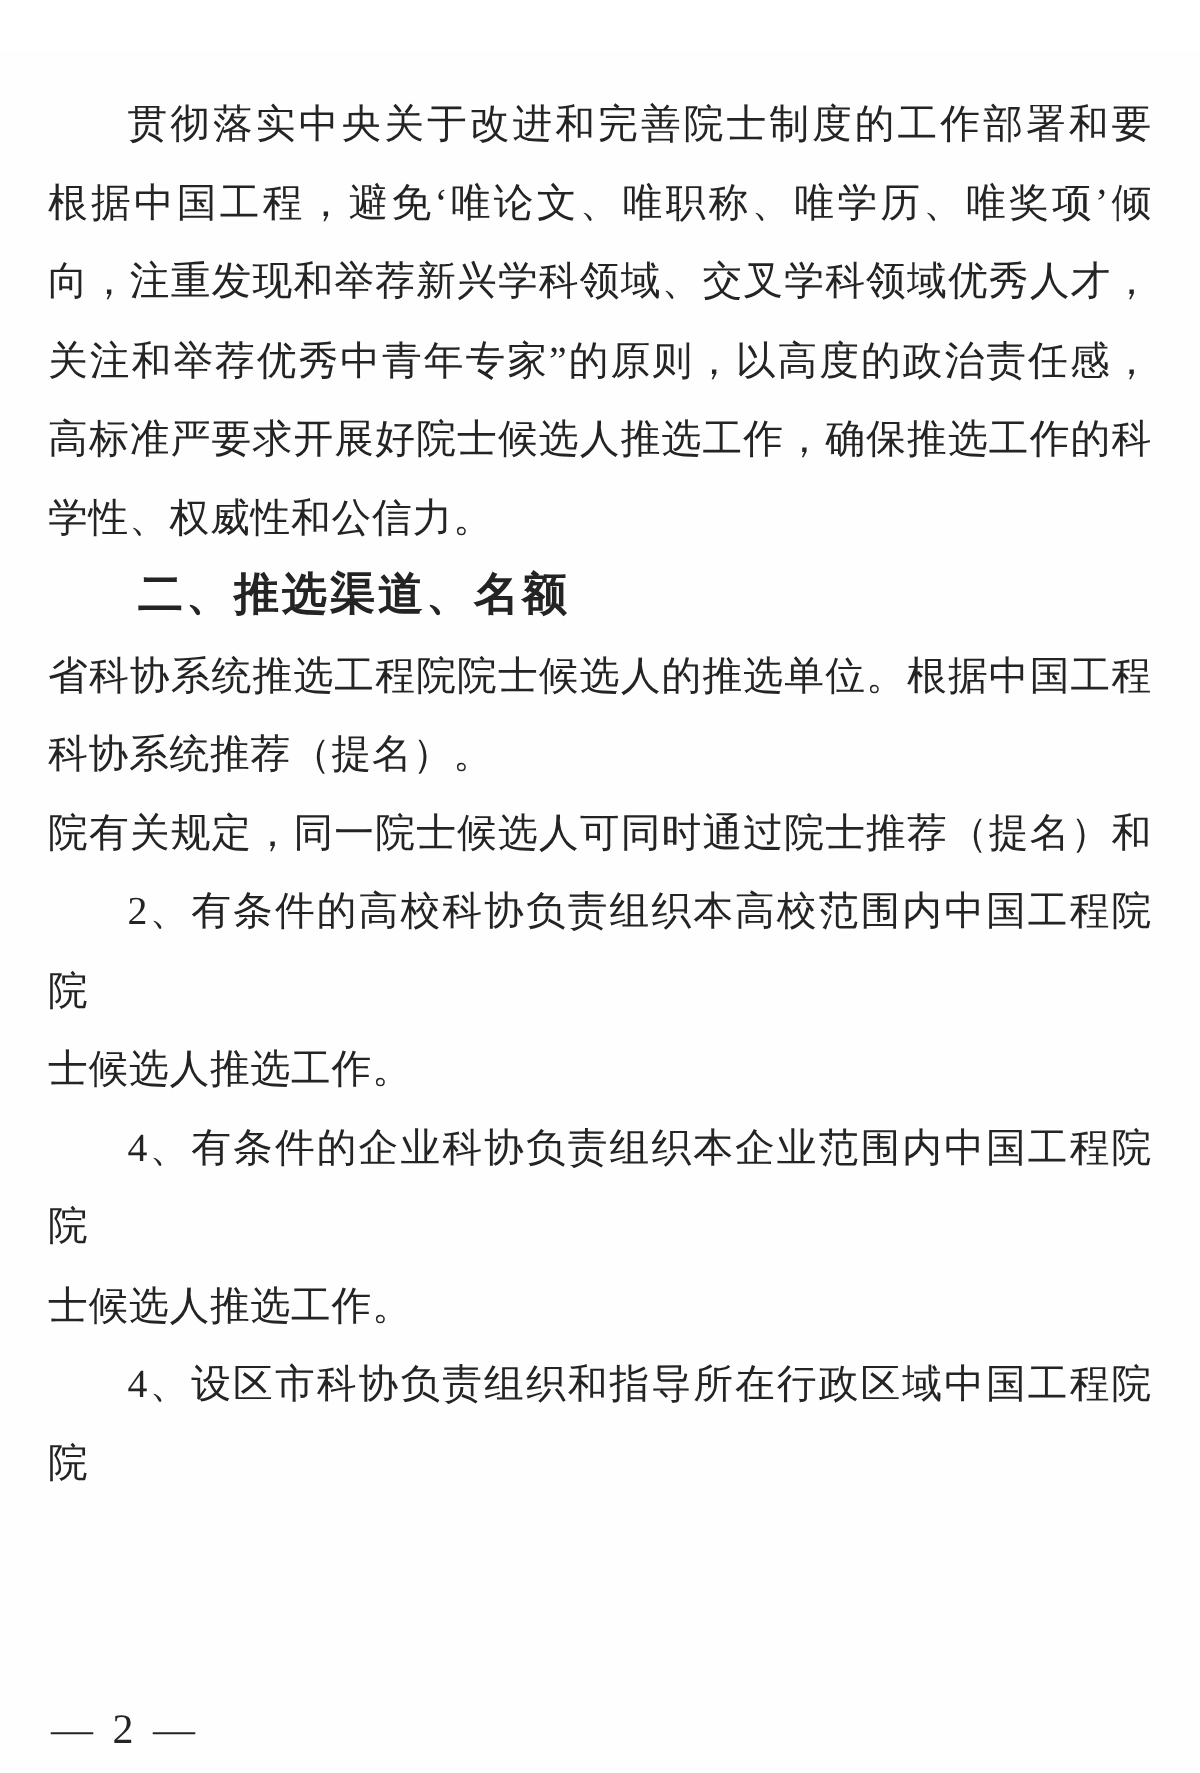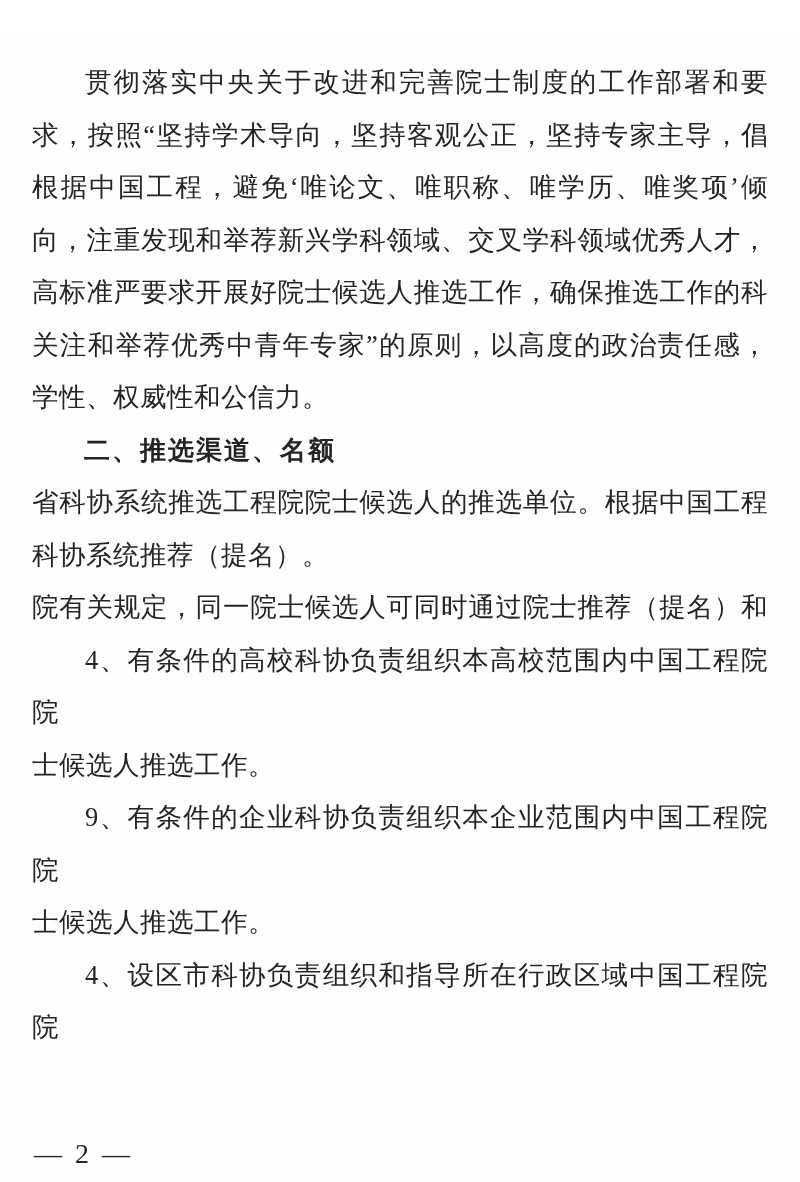--- a/index.html
+++ b/index.html
@@ -39,60 +39,59 @@
   }
   .block.heading1 .line,
   .block.heading2 .line {
     font-weight: 700;
     text-align-last: left;
     -moz-text-align-last: left;
     letter-spacing: 2px;
   }
   .block.heading1 .line {
     font-family: "Liberation Sans", "DejaVu Sans", sans-serif;
-    font-size: 26px;
+    font-size: 30px;
   }
   .page-footer {
     position: absolute;
     left: 34px;
     top: 1102px;
     font-size: 28px;
     line-height: 36px;
     letter-spacing: 3px;
     color: #242424;
   }
 </style>
 </head>
 <body>
 
 <div class="page">
   <div class="doc-body">
       <div class="block paragraph">
         <div class="line first">贯彻落实中央关于改进和完善院士制度的工作部署和要</div>
-        <div class="line">求，按照“坚持学术导向，坚持客观公正，坚持专家主导，倡</div>
         <div class="line">根据中国工程，避免‘唯论文、唯职称、唯学历、唯奖项’倾</div>
         <div class="line">向，注重发现和举荐新兴学科领域、交叉学科领域优秀人才，</div>
+        <div class="line">关注和举荐优秀中青年专家”的原则，以高度的政治责任感，</div>
         <div class="line">高标准严要求开展好院士候选人推选工作，确保推选工作的科</div>
-        <div class="line">关注和举荐优秀中青年专家”的原则，以高度的政治责任感，</div>
         <div class="line last">学性、权威性和公信力。</div>
       </div>
       <div class="block heading1">
         <div class="line first last">二、推选渠道、名额</div>
       </div>
       <div class="block paragraph">
         <div class="line">省科协系统推选工程院院士候选人的推选单位。根据中国工程</div>
         <div class="line last">科协系统推荐（提名）。</div>
         <div class="line">院有关规定，同一院士候选人可同时通过院士推荐（提名）和</div>
       </div>
       <div class="block paragraph">
-        <div class="line first">4、有条件的高校科协负责组织本高校范围内中国工程院院</div>
+        <div class="line first">2、有条件的高校科协负责组织本高校范围内中国工程院院</div>
         <div class="line last">士候选人推选工作。</div>
       </div>
       <div class="block paragraph">
-        <div class="line first">9、有条件的企业科协负责组织本企业范围内中国工程院院</div>
+        <div class="line first">4、有条件的企业科协负责组织本企业范围内中国工程院院</div>
         <div class="line last">士候选人推选工作。</div>
       </div>
       <div class="block paragraph">
         <div class="line first">4、设区市科协负责组织和指导所在行政区域中国工程院院</div>
       </div>
     </div>
   <div class="page-footer">— 2 —</div>
 </div>
 
 </body></html>

